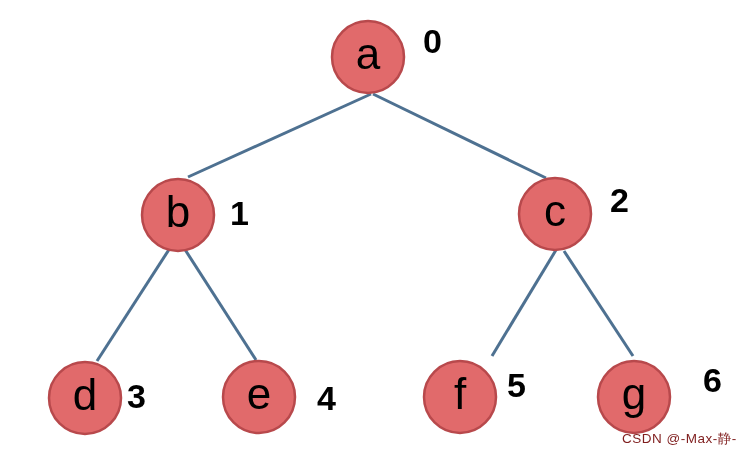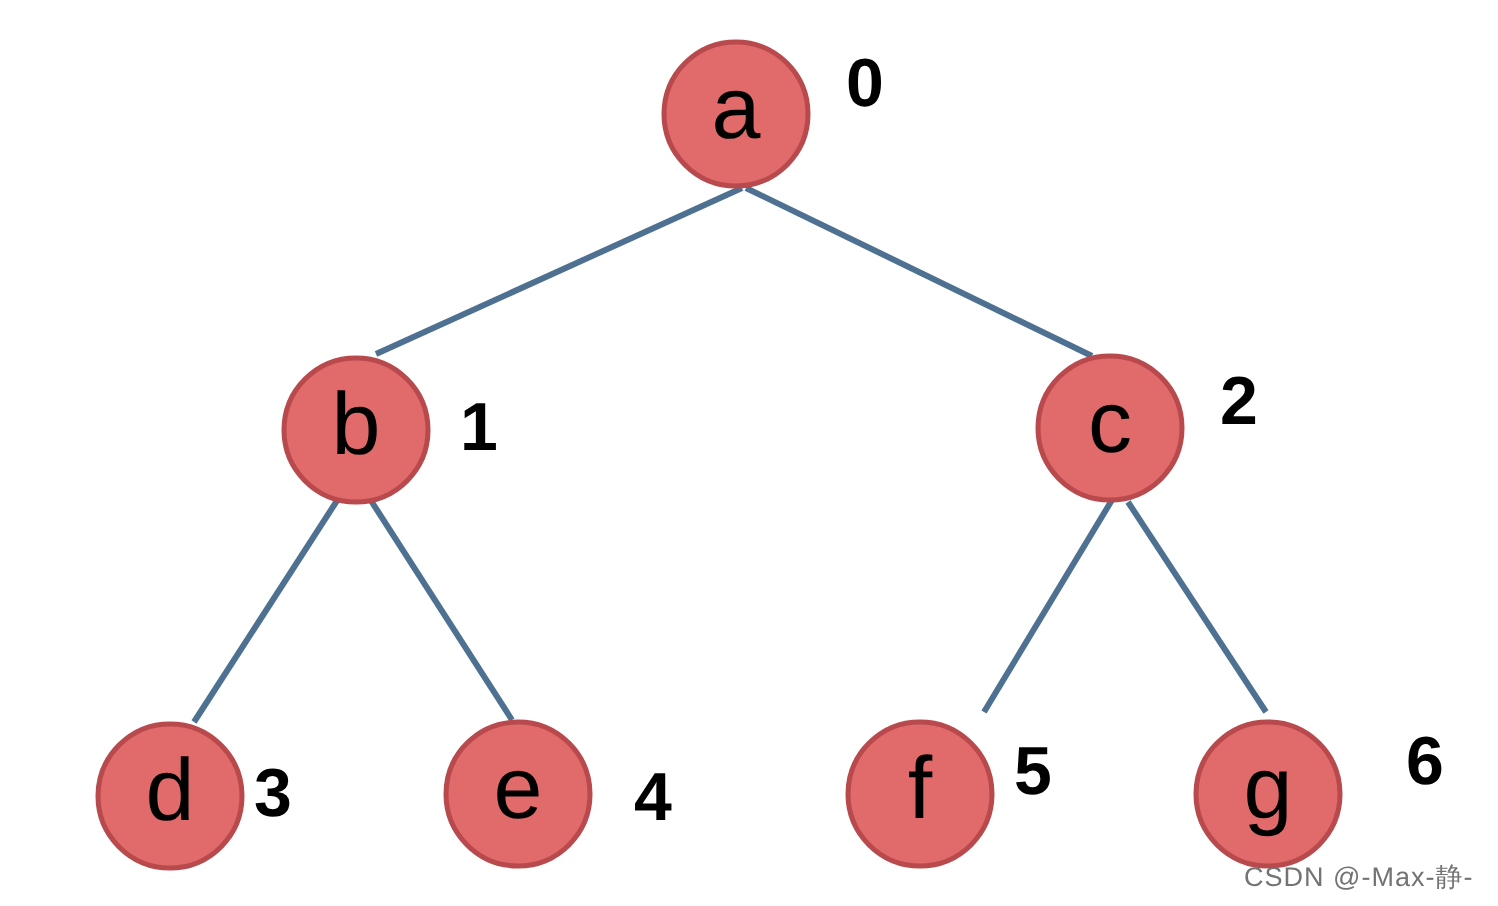--- a/index.html
+++ b/index.html
@@ -89,14 +89,14 @@
           <text x="460" y="409" text-anchor="middle" class="node-letter" fill="#000000">f</text>
           <text x="507" y="397" text-anchor="start" class="node-index" fill="#000000">5</text>
         </g>
         <g>
           <circle cx="634" cy="397" r="36" fill="#e16a6b" stroke="#b8494c" stroke-width="2.5"></circle>
           <text x="634" y="409" text-anchor="middle" class="node-letter" fill="#000000">g</text>
           <text x="703" y="392" text-anchor="start" class="node-index" fill="#000000">6</text>
         </g>
       </g>
   </svg>
-  <div class="watermark" style="color: #737373;">CSDN @-Max-静-</div>
+  <div class="watermark" style="color: #7f1d1d;">CSDN @-Max-静-</div>
 </div>
 
 </body></html>

